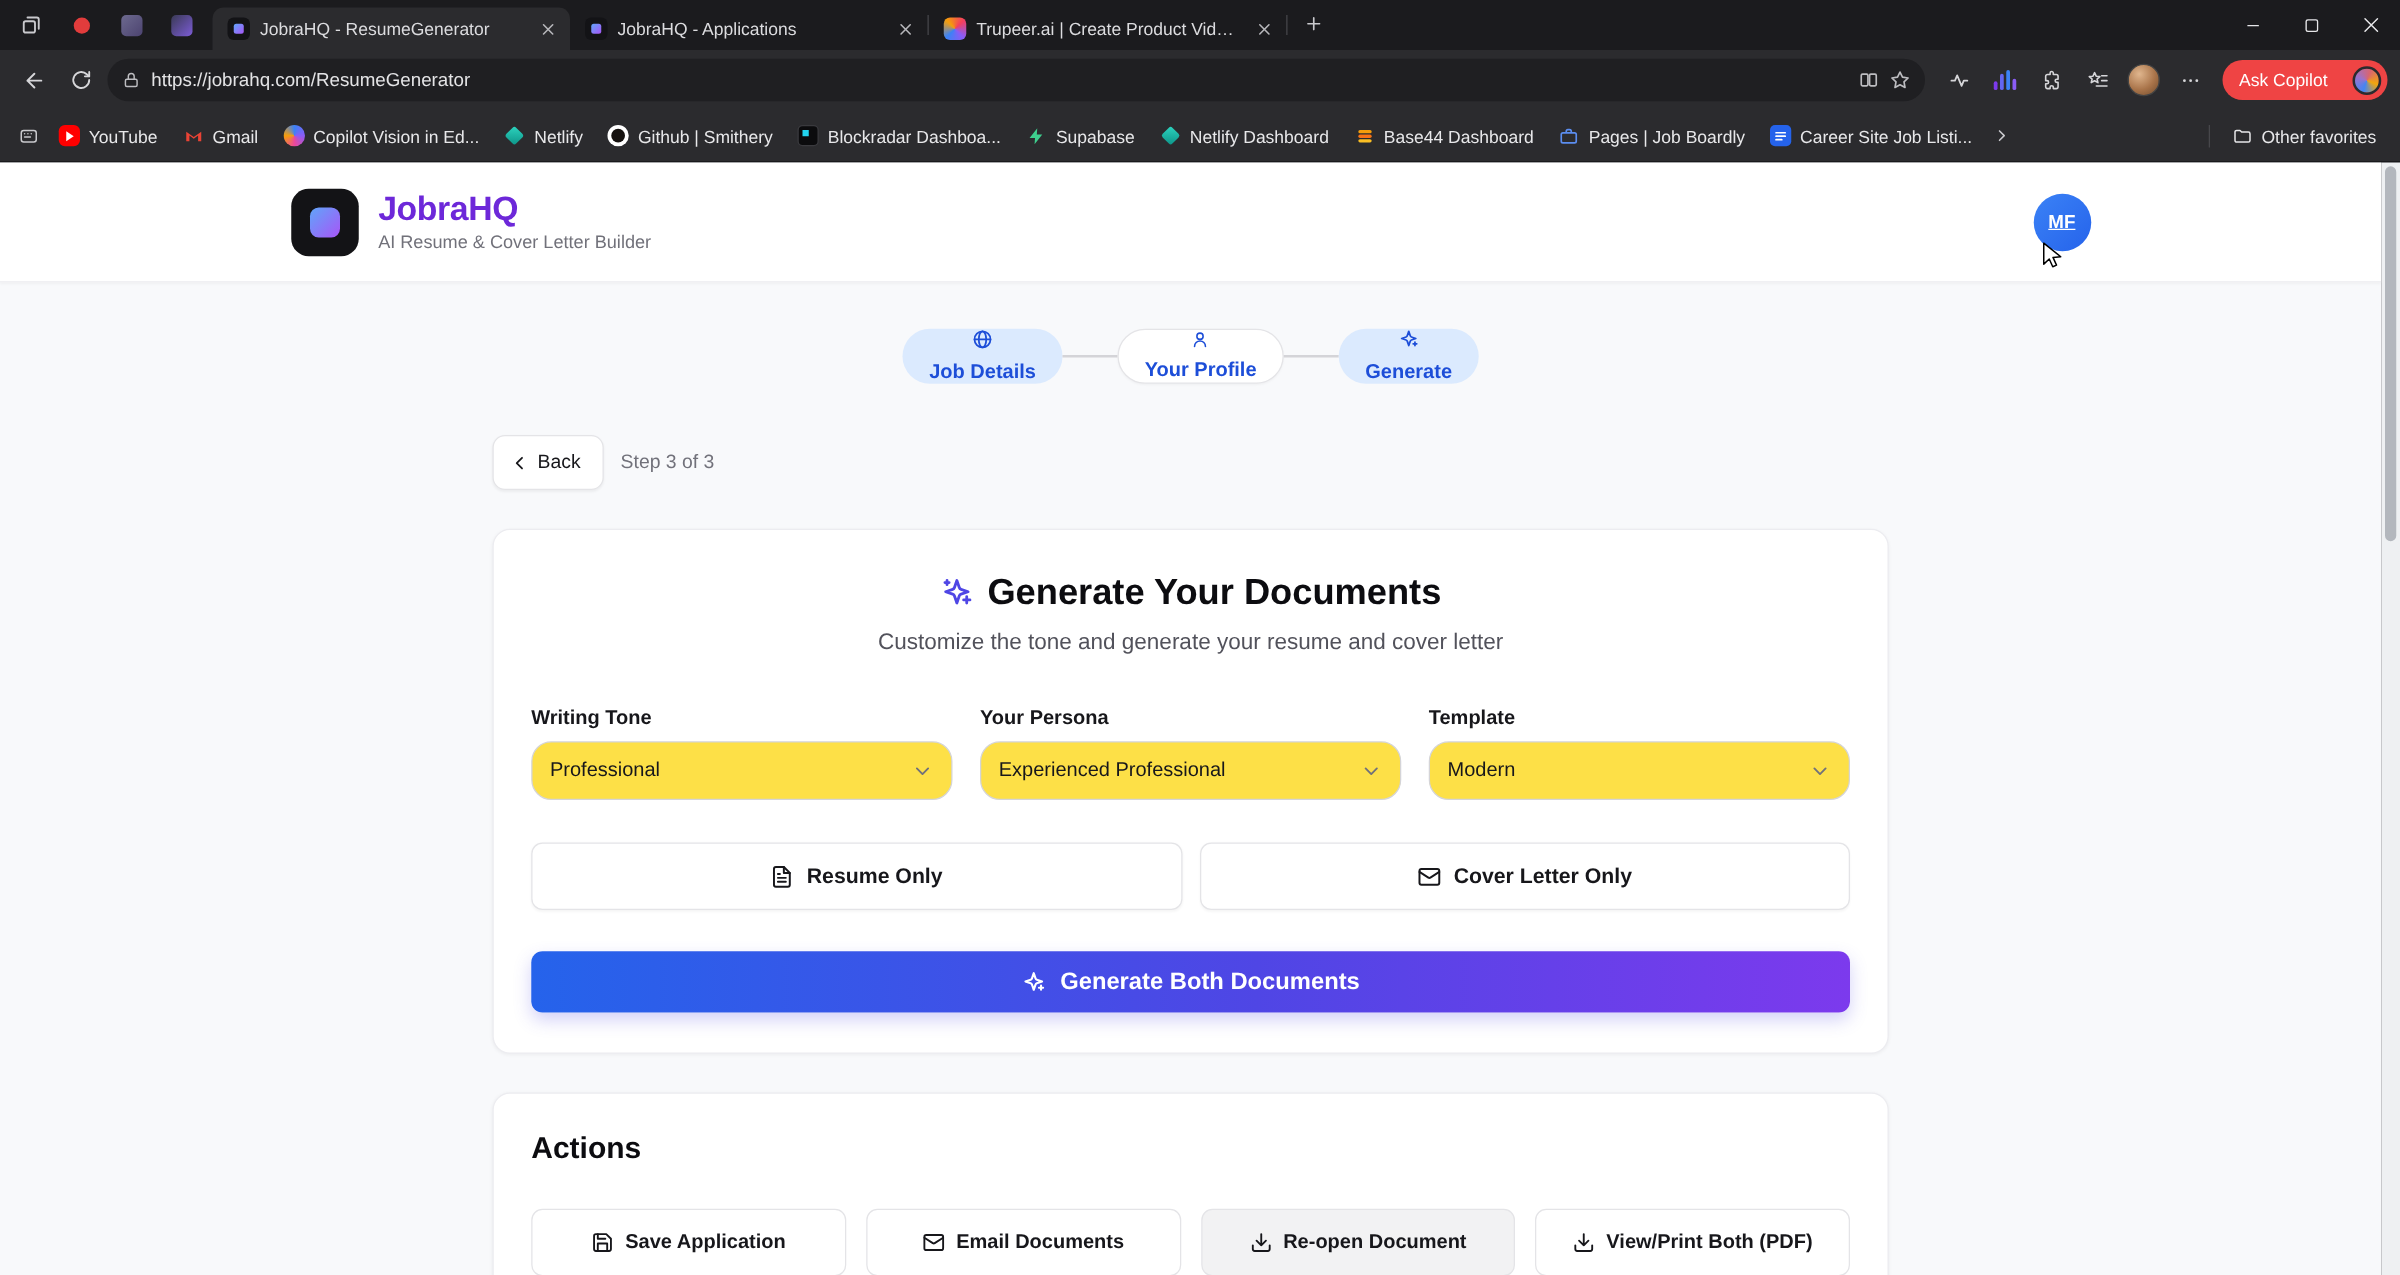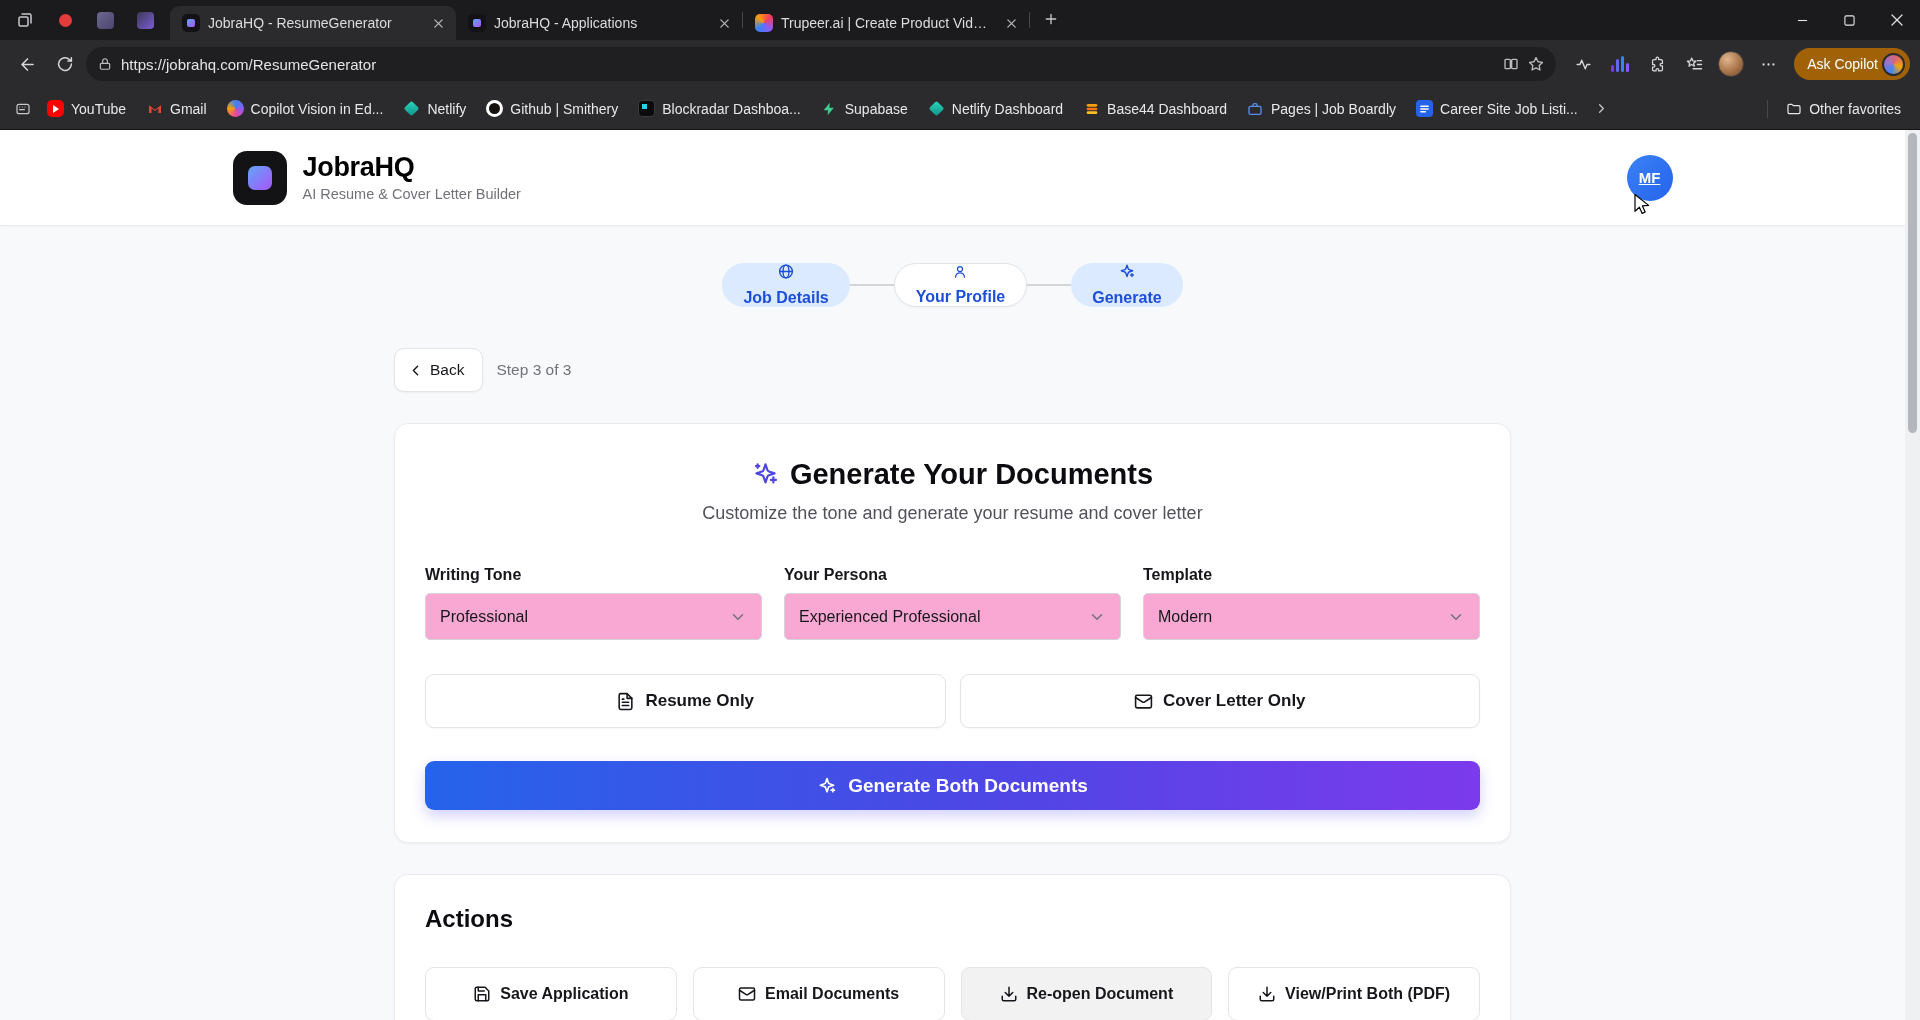--- a/index.html
+++ b/index.html
@@ -29,21 +29,21 @@
 
   .toolbar { height:48px; background:#2b2b2e; display:flex; align-items:center; padding:0 10px; gap:4px; }
   .tool-btn { width:34px; height:34px; border-radius:6px; display:grid; place-items:center; color:#d6d6d9; flex:none; }
   .omnibox { flex:1; height:34px; background:#1f1f22; border-radius:17px; display:flex; align-items:center; padding:0 12px; gap:9px; min-width:0; }
   .omni-ic { color:#bdbdc1; flex:none; display:grid; place-items:center; }
   .url { flex:1; font-size:15px; color:#e4e4e6; white-space:nowrap; overflow:hidden; }
   .right-cluster { display:flex; align-items:center; gap:3px; padding-left:6px; }
   .wave-bars { display:flex; align-items:flex-end; gap:2px; height:16px; }
   .wave-bars i { width:3px; border-radius:2px; display:block; }
   .profile-chip { width:26px; height:26px; border-radius:50%; background:radial-gradient(circle at 35% 30%, #e0b68e 0%, #a9744a 55%, #6f4a2c 100%); border:1px solid #444; }
-  .copilot-pill { height:32px; border-radius:16px; background:#a16207; display:flex; align-items:center; gap:4px; padding:0 5px 0 13px; color:#ffffff; font-size:14px; margin-left:6px; }
+  .copilot-pill { height:32px; border-radius:16px; background:#ef4444; display:flex; align-items:center; gap:20px; padding:0 5px 0 13px; color:#ffffff; font-size:14px; margin-left:6px; }
   .copilot-ic { width:23px; height:23px; border-radius:50%; background:conic-gradient(from 200deg,#4285f4,#9b72cb,#d96570,#f2a60c,#4285f4); border:2px solid #2b2b2e; }
 
   .bookmarksbar { height:42px; background:#2b2b2e; display:flex; align-items:center; padding:0 10px; gap:2px; border-bottom:1px solid #151517; }
   .bm { display:flex; align-items:center; gap:7px; padding:5px 9px; border-radius:6px; color:#e8e8ea; font-size:14px; white-space:nowrap; flex:none; }
   .fav { width:17px; height:17px; border-radius:4px; display:grid; place-items:center; flex:none; position:relative; }
   .fav-yt { background:#f00; border-radius:5px; }
   .fav-yt i { width:0; height:0; border-left:6px solid #fff; border-top:4px solid transparent; border-bottom:4px solid transparent; }
   .fav-copilotv { border-radius:50%; background:conic-gradient(#3b82f6,#8b5cf6,#ec4899,#f59e0b,#3b82f6); }
   .fav-netlify i { width:11px; height:11px; transform:rotate(45deg); background:linear-gradient(135deg,#2dd4bf,#0d9488); border-radius:2px; display:block; }
   .fav-github { background:#fff; border-radius:50%; }
@@ -60,21 +60,21 @@
   
   .page { position:absolute; top:130px; left:0; right:15px; bottom:0; background:#f8f9fb; overflow:hidden; }
   .scrollbar { position:absolute; top:130px; right:0; width:15px; bottom:0; background:#eef0f2; }
   .scroll-thumb { position:absolute; top:3px; left:3px; width:9px; height:300px; border-radius:5px; background:#b3b7bd; }
 
   .site-header { height:96px; background:#fff; border-bottom:1px solid #ececf0; box-shadow:0 1px 2px rgba(0,0,0,.04); display:flex; align-items:center; }
   .header-container { width:1440px; margin:0 auto; display:flex; align-items:center; }
   .brand { display:flex; align-items:center; gap:16px; }
   .brand-logo { width:54px; height:54px; border-radius:14px; background:#131316; display:grid; place-items:center; }
   .brand-logo i { width:24px; height:24px; border-radius:7px; background:linear-gradient(135deg,#60a5fa,#a855f7); display:block; }
-  .brand-name { font-size:27px; font-weight:700; color:#000000; letter-spacing:-.3px; line-height:1.1; }
+  .brand-name { font-size:27px; font-weight:700; color:#6d28d9; letter-spacing:-.3px; line-height:1.1; }
   .brand-tagline { font-size:14.5px; color:#71717a; margin-top:4px; }
   .header-avatar { margin-left:auto; width:46px; height:46px; border-radius:50%; background:linear-gradient(135deg,#3b82f6,#2563eb); color:#fff; font-weight:700; font-size:15px; display:grid; place-items:center;text-decoration:underline; }
 
   .stepper { margin-top:37px; display:flex; align-items:center; justify-content:center; }
   .step-pill { height:44px; border-radius:22px; display:flex; align-items:center; gap:9px; padding:0 21px; font-size:16px; font-weight:600; color:#1d4ed8;flex-direction:column; }
   .step-pill.filled { background:#dbeafe; }
   .step-pill.outline { background:#fff; border:1px solid #e4e4e7; box-shadow:0 1px 2px rgba(0,0,0,.04); }
   .step-connector { width:44px; height:2px; background:#d4d4d8; }
 
   .container { width:1117px; margin:0 auto; }
@@ -82,21 +82,21 @@
   .back-btn { height:44px; padding:0 18px 0 12px; border-radius:10px; background:#fff; border:1px solid #e4e4e7; box-shadow:0 1px 2px rgba(0,0,0,.05); display:flex; align-items:center; gap:6px; font-size:15.5px; font-weight:500; color:#17171b; }
   .step-indicator { font-size:15.5px; color:#71717a; }
 
   .card { background:#fff; border:1px solid #ececf0; border-radius:14px; box-shadow:0 1px 3px rgba(0,0,0,.05); }
   .gen-card { margin-top:31px; padding:34px 30px 32px; }
   .gen-title-row { display:flex; align-items:center; justify-content:center; gap:11px; }
   .gen-title { font-size:29px; font-weight:700; color:#0c0c10; }
   .gen-subtitle { margin-top:12px; text-align:center; font-size:18px; color:#52525b; }
   .fields { display:grid; grid-template-columns:1fr 1fr 1fr; gap:22px; margin-top:42px; }
   .field-label { font-size:16px; font-weight:700; color:#17171b; margin-bottom:9px; }
-  .select { height:47px; border:1px solid #d4d4d8; border-radius:5px; background:#f9a8d4; display:flex; align-items:center; justify-content:space-between; padding:0 14px; font-size:16px; color:#17171b; }
+  .select { height:47px; border:1px solid #d4d4d8; border-radius:16px; background:#fde047; display:flex; align-items:center; justify-content:space-between; padding:0 14px; font-size:16px; color:#17171b; }
   .doc-btns { display:grid; grid-template-columns:1fr 1fr; gap:14px; margin-top:34px; }
   .doc-btn { height:54px; border:1px solid #e4e4e7; border-radius:9px; background:#fff; box-shadow:0 1px 2px rgba(0,0,0,.04); display:flex; align-items:center; justify-content:center; gap:10px; font-size:17px; font-weight:600; color:#17171b; }
   .generate-btn { margin-top:33px; width:100%; height:49px; border:none; border-radius:9px; background:linear-gradient(90deg,#2563eb 0%,#4f46e5 55%,#7c3aed 100%); color:#fff; font-size:19px; font-weight:700; display:flex; align-items:center; justify-content:center; gap:11px; box-shadow:0 6px 14px rgba(79,70,229,.25); }
 
   .actions-card { margin-top:31px; padding:30px; }
   .actions-title { font-size:24px; font-weight:700; color:#0c0c10; }
   .actions-grid { display:grid; grid-template-columns:repeat(4,1fr); gap:16px; margin-top:34px; }
   .action-btn { height:54px; border:1px solid #e4e4e7; border-radius:9px; background:#fff; display:flex; align-items:center; justify-content:center; gap:9px; font-size:16px; font-weight:600; color:#17171b; }
   .action-btn.hovered { background:#f2f2f3; }
 

